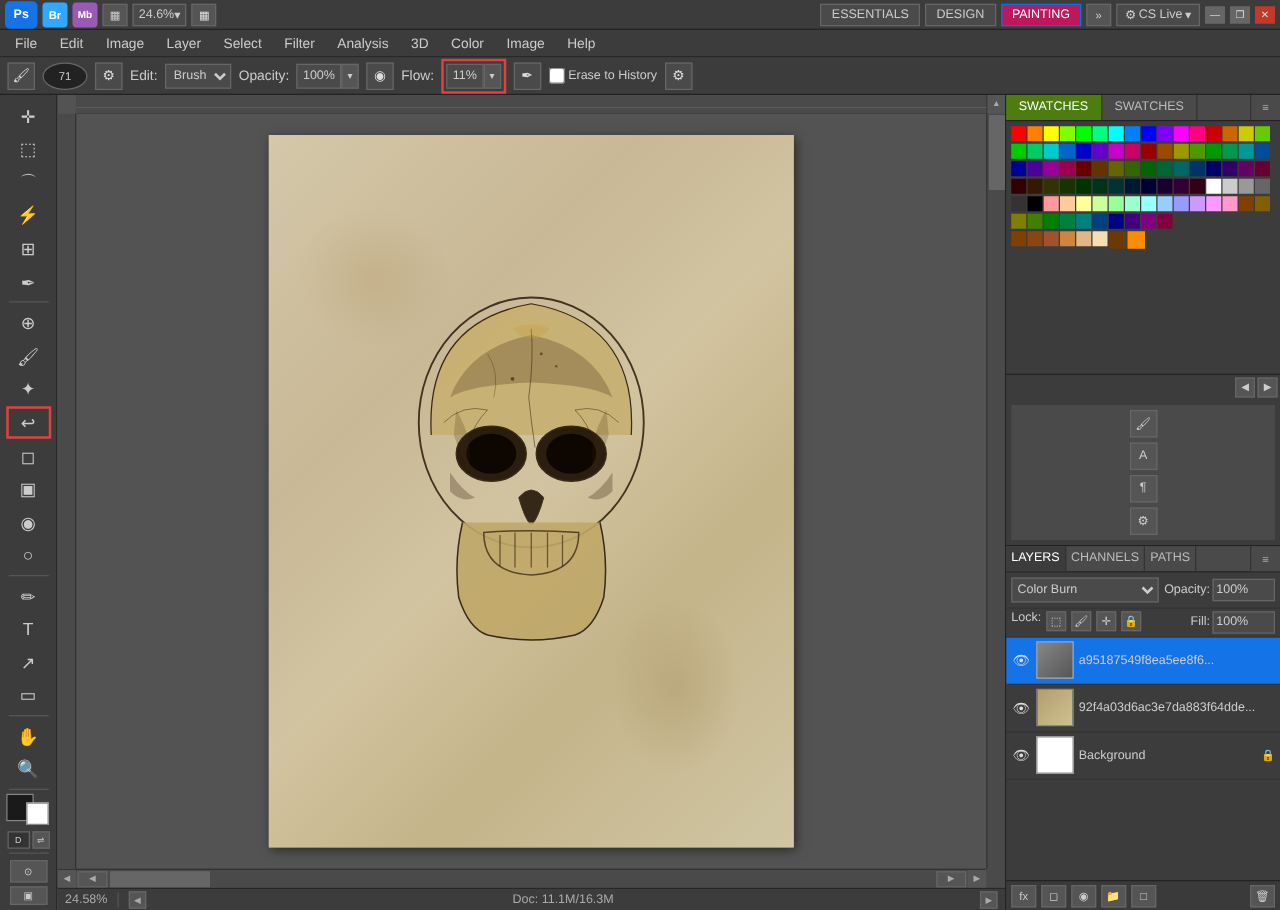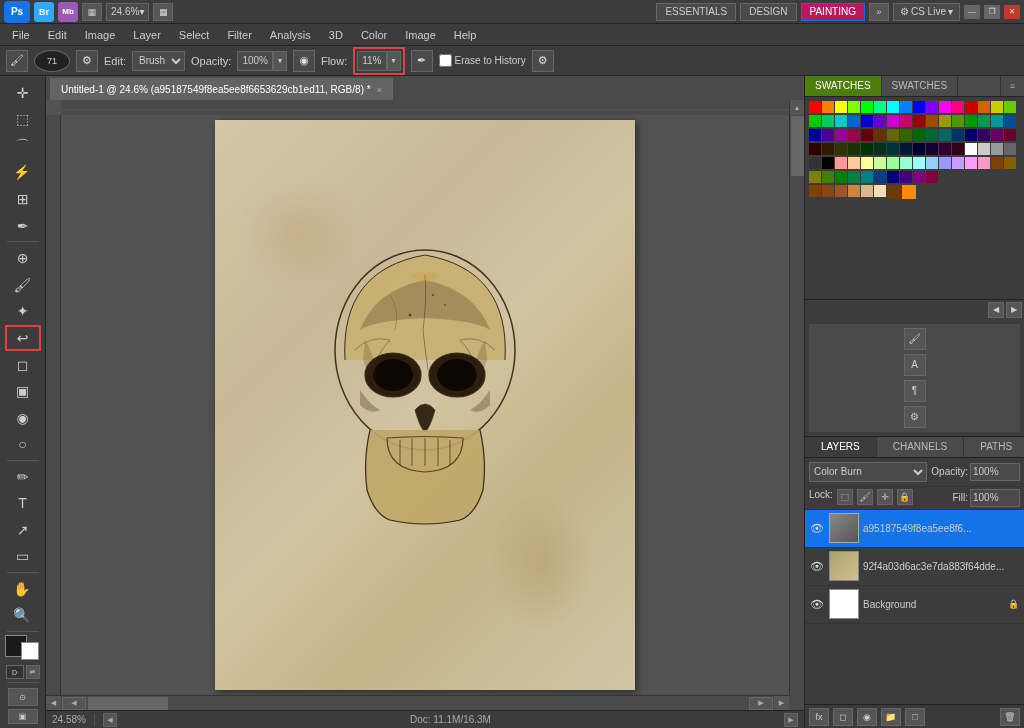--- a/index.html
+++ b/index.html
@@ -88,21 +88,21 @@
 
     
     #mid-panel { flex: 1; background: #3c3c3c; border-bottom: 1px solid #222; display: flex; flex-direction: column; }
     #mid-panel-inner { flex: 1; background: #4a4a4a; margin: 4px; }
     #panel-controls { display: flex; gap: 2px; padding: 2px; justify-content: flex-end; }
     .panel-ctrl-btn { width: 16px; height: 16px; background: #555; border: 1px solid #666; display: flex; align-items: center; justify-content: center; font-size: 8px; color: #ccc; cursor: pointer; }
 
     
     #layers-panel { height: 300px; background: #3c3c3c; display: flex; flex-direction: column; }
     #layers-tabs { display: flex; background: #4a4a4a; border-bottom: 1px solid #222; }
-    .layers-tab { padding: 4px 16px; font-size: 10px; color: #bbb; cursor: pointer; border-right: 1px solid #333; }
+    .layers-tab { padding: 4px 4px; font-size: 10px; color: #bbb; cursor: pointer; border-right: 1px solid #333; }
     .layers-tab.active { background: #3c3c3c; color: white; }
     #layers-tab-icon { width: 24px; height: 20px; display: flex; align-items: center; justify-content: center; background: #4a4a4a; cursor: pointer; margin-left: auto; border-left: 1px solid #333; font-size: 9px; color: #aaa; }
     #blend-mode-row { display: flex; align-items: center; gap: 4px; padding: 4px; border-bottom: 1px solid #333; }
     .blend-select { background: #4a4a4a; border: 1px solid #666; color: #ccc; font-size: 10px; height: 20px; flex: 1; cursor: pointer; }
     .opacity-row { display: flex; align-items: center; gap: 2px; }
     .opacity-label { color: #ccc; font-size: 10px; }
     .opacity-input { background: #4a4a4a; border: 1px solid #666; color: #ccc; font-size: 10px; height: 18px; width: 50px; padding: 0 2px; }
     #lock-row { display: flex; align-items: flex-start; gap: 4px; padding: 2px 4px; border-bottom: 1px solid #333; }
     .lock-label { color: #ccc; font-size: 10px; }
     .lock-icon { width: 16px; height: 16px; background: #555; border: 1px solid #666; display: flex; align-items: center; justify-content: center; font-size: 9px; color: #ccc; cursor: pointer; }
@@ -266,26 +266,20 @@
     <div style="display:flex; gap:2px; margin-top:2px;">
       <div style="width:18px; height:14px; background:#333; border:1px solid #666; font-size:7px; display:flex; align-items:center; justify-content:center; color:#ccc; cursor:pointer;">D</div>
       <div style="width:14px; height:14px; background:#555; border:1px solid #666; font-size:7px; display:flex; align-items:center; justify-content:center; color:#ccc; cursor:pointer;">⇌</div>
     </div>
     <div class="tool-sep"></div>
     <div style="width:30px; height:20px; background:#555; border:1px solid #666; display:flex; align-items:center; justify-content:center; font-size:8px; color:#ccc; cursor:pointer; margin-top:2px;">⊙</div>
     <div style="width:30px; height:16px; background:#555; border:1px solid #666; display:flex; align-items:center; justify-content:center; font-size:8px; color:#ccc; cursor:pointer; margin-top:2px;">▣</div>
   </div>
 
   <div id="canvas-area">
-    <div id="tab-bar">
-      <div class="tab active">
-        <span>Untitled-1 @ 24.6% (a95187549f8ea5ee8f6653629cb1ed11, RGB/8) *</span>
-        <span class="tab-close">×</span>
-      </div>
-    </div>
     <div id="canvas-scroll">
 
       <div style="position:absolute; top:0; left:15px; right:15px; height:15px; background:#4a4a4a; border-bottom:1px solid #333; z-index:2;">
         <svg width="100%" height="15" style="display:block;">
           <rect width="100%" height="15" fill="#4a4a4a"></rect>
 
           <line x1="0" y1="10" x2="800" y2="10" stroke="#666" stroke-width="0.5"></line>
         </svg>
       </div>
 

